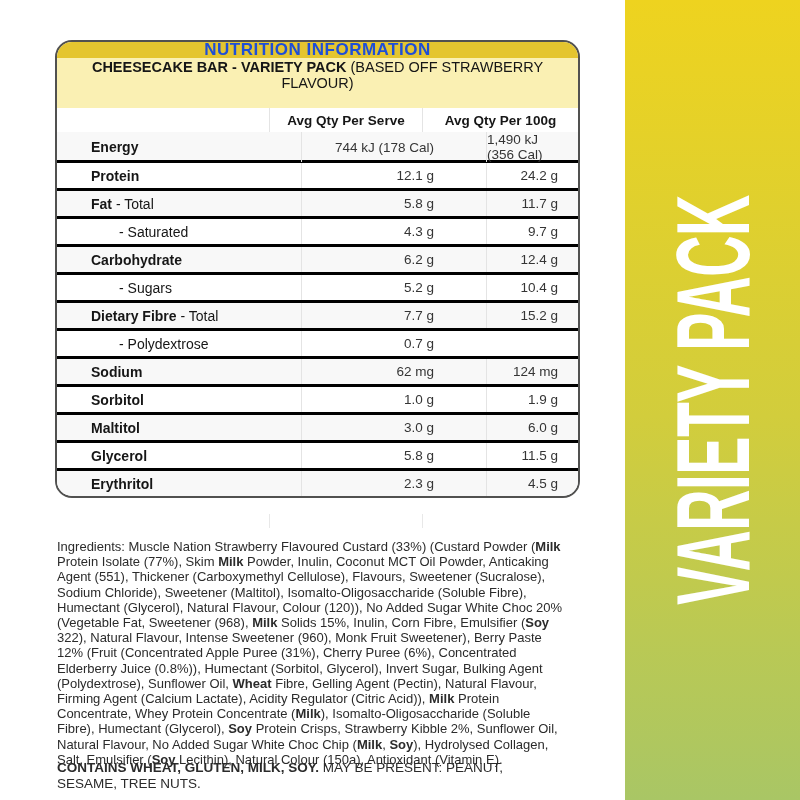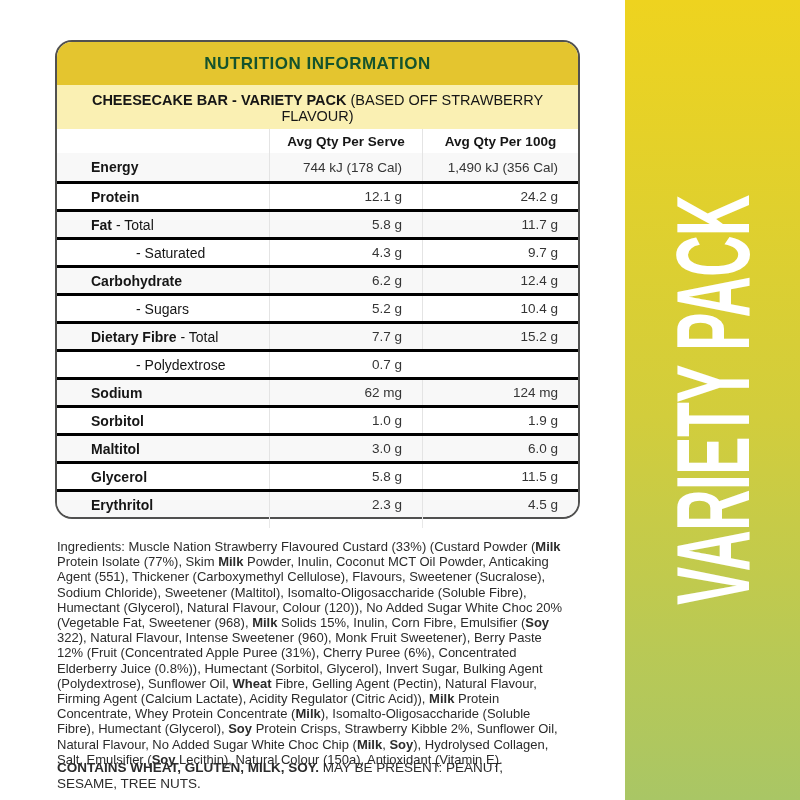--- a/index.html
+++ b/index.html
@@ -8,46 +8,46 @@
     background:#ffffff;
     font-family:"Liberation Sans","DejaVu Sans",sans-serif;
     -webkit-font-smoothing:antialiased;
   }
   
   .panel{
     position:absolute;left:55px;top:40px;width:521px;
     border:2px solid #515150;border-radius:17px;overflow:hidden;background:#fff;
   }
   .panel-header{
-    height:43px;display:flex;align-items:center;justify-content:center;
-    font-weight:bold;font-size:17px;letter-spacing:.5px;color:#14532d;
+    height:16px;display:flex;align-items:center;justify-content:center;
+    font-weight:bold;font-size:17px;letter-spacing:.5px;color:#1d4ed8;
   }
   .panel-sub{
-    height:44px;text-align:center;color:#161616;padding-top:7px;box-sizing:border-box;
+    height:50px;text-align:center;color:#161616;padding-top:1px;box-sizing:border-box;
   }
   .panel-sub .line1{font-size:14.5px;}
   .panel-sub .line1 b{font-weight:bold;}
   .panel-sub .line2{font-size:11.5px;font-weight:bold;margin-top:3px;}
   .thead{
     display:grid;grid-template-columns:212px 153px 1fr;height:24px;align-items:center;
     font-weight:bold;font-size:13.5px;color:#161616;background:#fff;
   }
   .thead .hcell{text-align:center;height:100%;display:flex;align-items:center;justify-content:center;}
   .thead .hcell + .hcell{border-left:1px solid #e4e4e4;}
   .trow{
-    display:grid;grid-template-columns:212px 153px 1fr;height:28px;box-sizing:border-box;
+    display:grid;grid-template-columns:212px 153px 1fr;height:28px;box-sizing:border-box;gap:32px;
   }
   .trow + .trow{border-top:3px solid #000000;}
   .trow.odd{background:#f8f8f8;}
   .trow.even{background:#ffffff;}
   .cell{display:flex;align-items:center;height:100%;box-sizing:border-box;}
   .cell.name{padding-left:34px;font-size:14px;color:#161616;}
   .cell.name b{font-weight:bold;}
   .cell.name span{font-weight:normal;white-space:pre;}
-  .trow.indent .cell.name{padding-left:79px;}
+  .trow.indent .cell.name{padding-left:62px;}
   .cell.val{
     justify-content:flex-end;padding-right:20px;font-size:13.5px;color:#353535;
     border-left:1px solid #e4e4e4;
   }
   .divider-tail{position:absolute;width:1px;height:14px;background:#e8e8e8;top:514px;}
   
   .ingredients{
     position:absolute;left:57px;top:524px;width:508px;
     font-size:13px;line-height:15.2px;color:#2b2b2b;margin-top:15px;
   }

